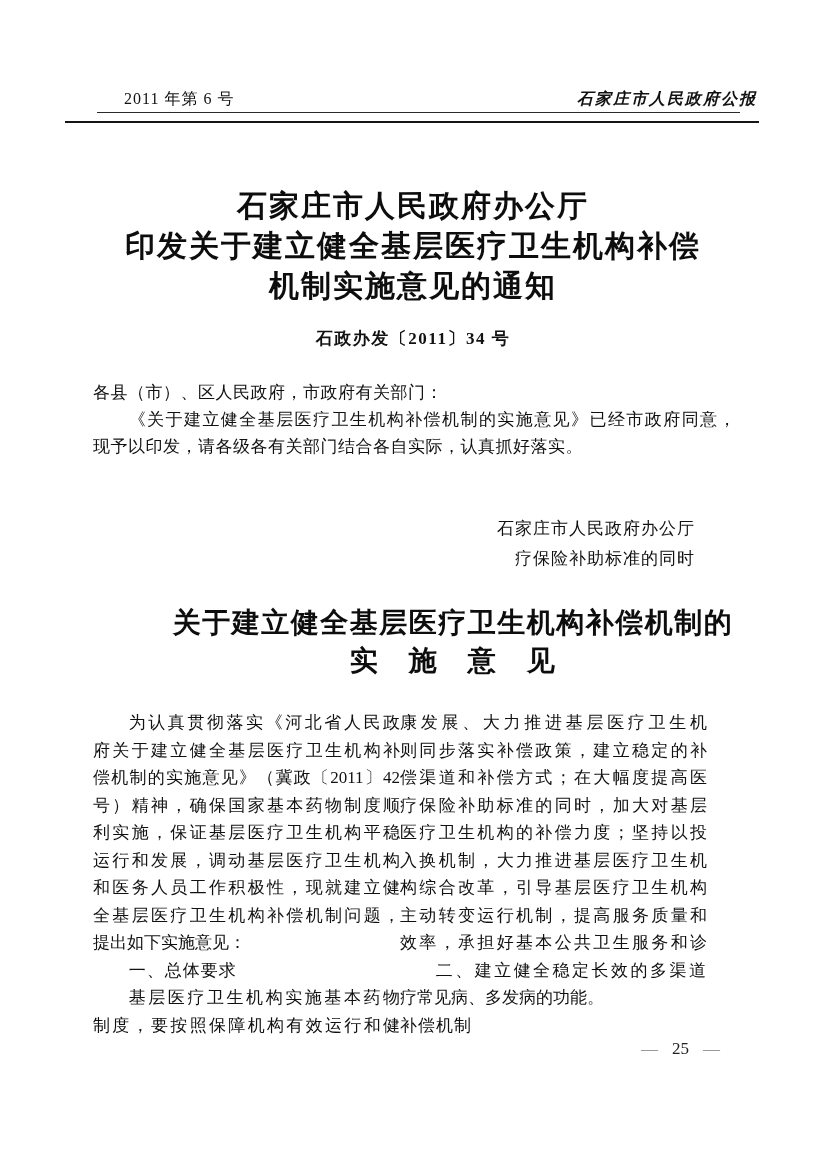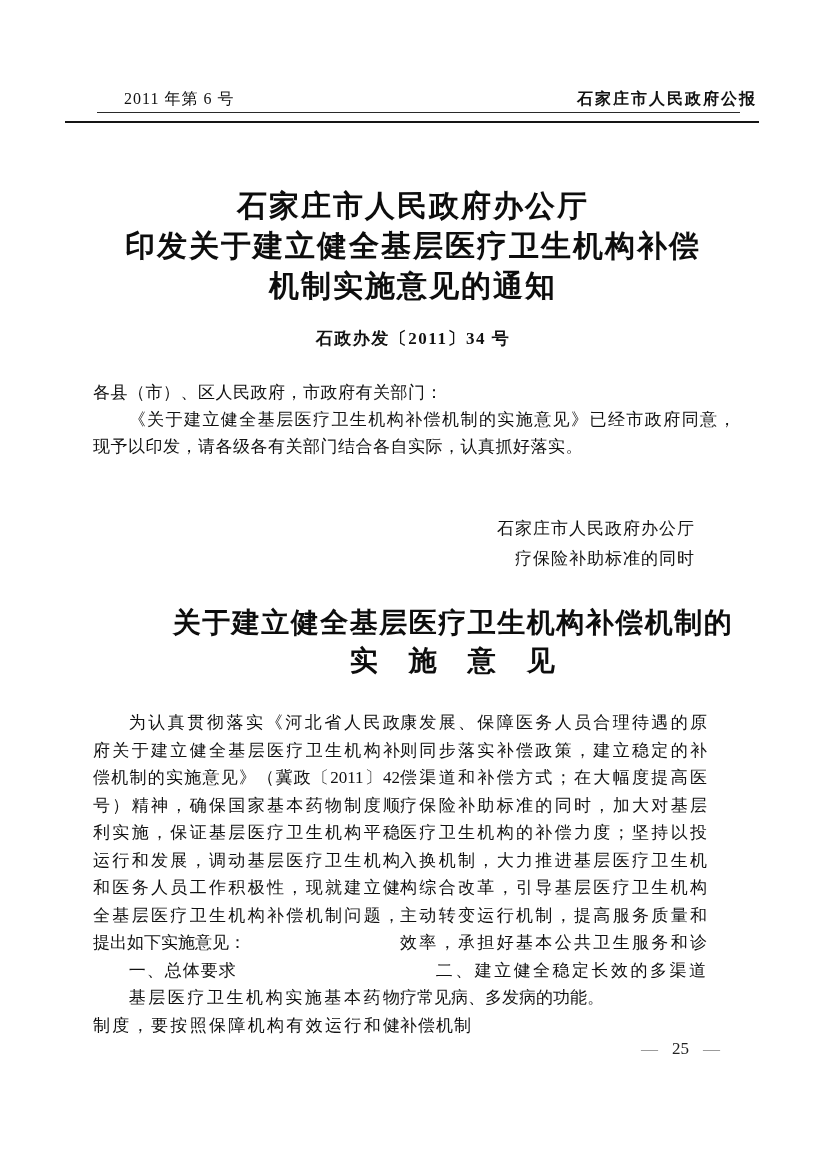--- a/index.html
+++ b/index.html
@@ -8,21 +8,21 @@
     font-family:"Liberation Serif","DejaVu Serif",serif; color:#111;
     overflow:hidden;
   }
   
   .masthead {
     position:absolute; top:89px; left:104px; width:633px;
     display:flex; justify-content:space-between; align-items:baseline;
     font-size:16px; line-height:20px;margin-left:20px;
   }
   .masthead .issue { letter-spacing:1px; }
-  .masthead .gz { font-weight:bold; letter-spacing:2px; }
+  .masthead .gz { font-style:italic; font-weight:bold; letter-spacing:2px; }
   .rule-thin { position:absolute; top:112px; left:97px; width:643px; height:1px; background:#2a2a2a; }
   .rule-thick { position:absolute; top:121px; left:65px; width:694px; height:2px; background:#151515; }
   
   .doc-title {
     position:absolute; top:186px; left:0; width:826px; text-align:center;
     font-weight:bold; font-size:30px; line-height:40px; letter-spacing:2px;
     color:#0d0d0d;
   }
   .doc-number {
     position:absolute; top:327px; left:0; width:826px; text-align:center;
@@ -112,21 +112,21 @@
         <div class="tline just">利实施，保证基层医疗卫生机构平稳</div>
         <div class="tline just">运行和发展，调动基层医疗卫生机构</div>
         <div class="tline just">和医务人员工作积极性，现就建立健</div>
         <div class="tline just">全基层医疗卫生机构补偿机制问题，</div>
         <div class="tline">提出如下实施意见：</div>
         <div class="tline ind head">一、总体要求</div>
         <div class="tline just ind">基层医疗卫生机构实施基本药物</div>
         <div class="tline just">制度，要按照保障机构有效运行和健</div>
       </div>
     <div class="col" id="col-right">
-        <div class="tline just">康发展、保障医务人员合理待遇的原</div>
+        <div class="tline just">康发展、大力推进基层医疗卫生机</div>
         <div class="tline just">则同步落实补偿政策，建立稳定的补</div>
         <div class="tline just">偿渠道和补偿方式；在大幅度提高医</div>
         <div class="tline just">疗保险补助标准的同时，加大对基层</div>
         <div class="tline just">医疗卫生机构的补偿力度；坚持以投</div>
         <div class="tline just">入换机制，大力推进基层医疗卫生机</div>
         <div class="tline just">构综合改革，引导基层医疗卫生机构</div>
         <div class="tline just">主动转变运行机制，提高服务质量和</div>
         <div class="tline just">效率，承担好基本公共卫生服务和诊</div>
         <div class="tline just ind head">二、建立健全稳定长效的多渠道</div>
         <div class="tline">疗常见病、多发病的功能。</div>

